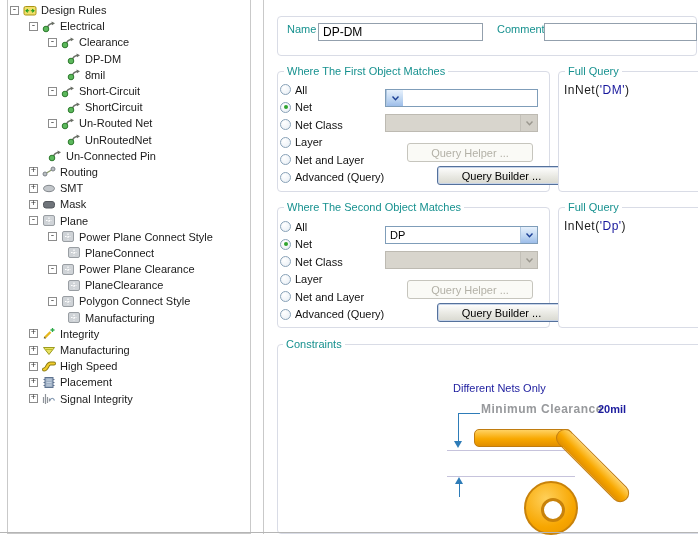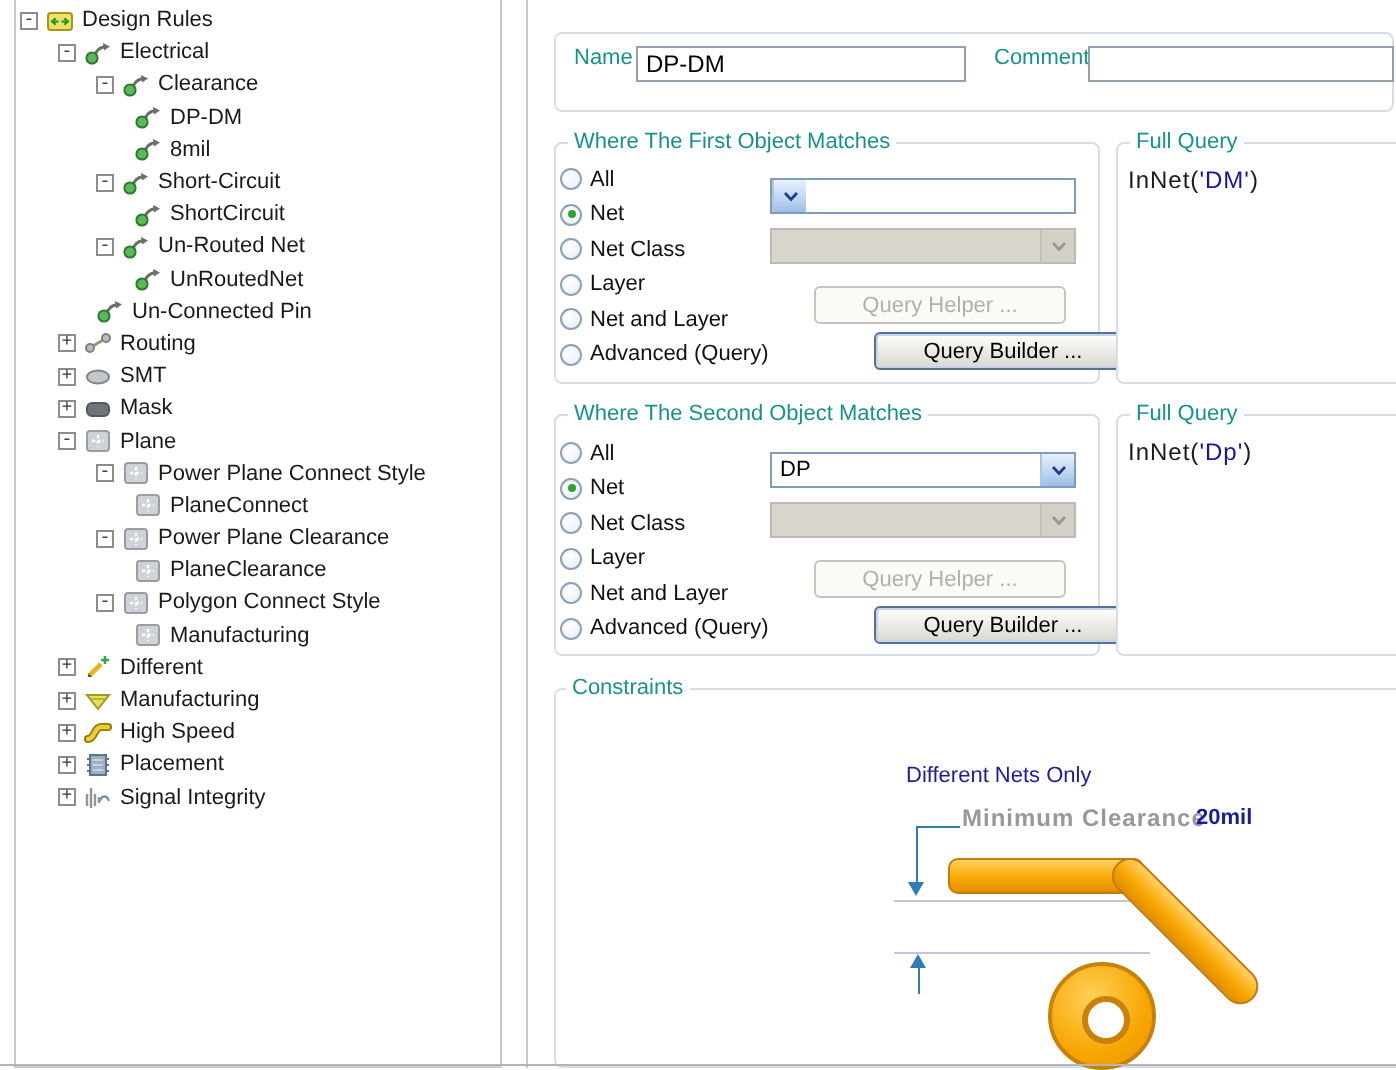--- a/index.html
+++ b/index.html
@@ -294,21 +294,21 @@
         </div>
         <div class="trow" style="padding-left: 21px;">
           <span class="expbox">+</span>
           <span class="ticon">
             <svg viewBox="0 0 14 13" width="14" height="13">
               <path d="M2.5 11 8.5 5" stroke="#e5b71e" stroke-width="2.4"></path>
               <path d="M1.8 11.6 4 11.2 2.4 9.8Z" fill="#4d4d4d"></path>
               <path d="M10.5 1v4M8.5 3h4" stroke="#2faa4a" stroke-width="1.3"></path>
             </svg>
           </span>
-          <span class="tlabel">Different</span>
+          <span class="tlabel">Integrity</span>
         </div>
         <div class="trow" style="padding-left: 21px;">
           <span class="expbox">+</span>
           <span class="ticon">
             <svg viewBox="0 0 14 13" width="14" height="13">
               <path d="M1.5 3.5h11L7 10.5Z" fill="#e8e160" stroke="#9c9b1e"></path>
               <path d="M3.5 5.5h7" stroke="#b9b92a"></path>
             </svg>
           </span>
           <span class="tlabel">Manufacturing</span>

